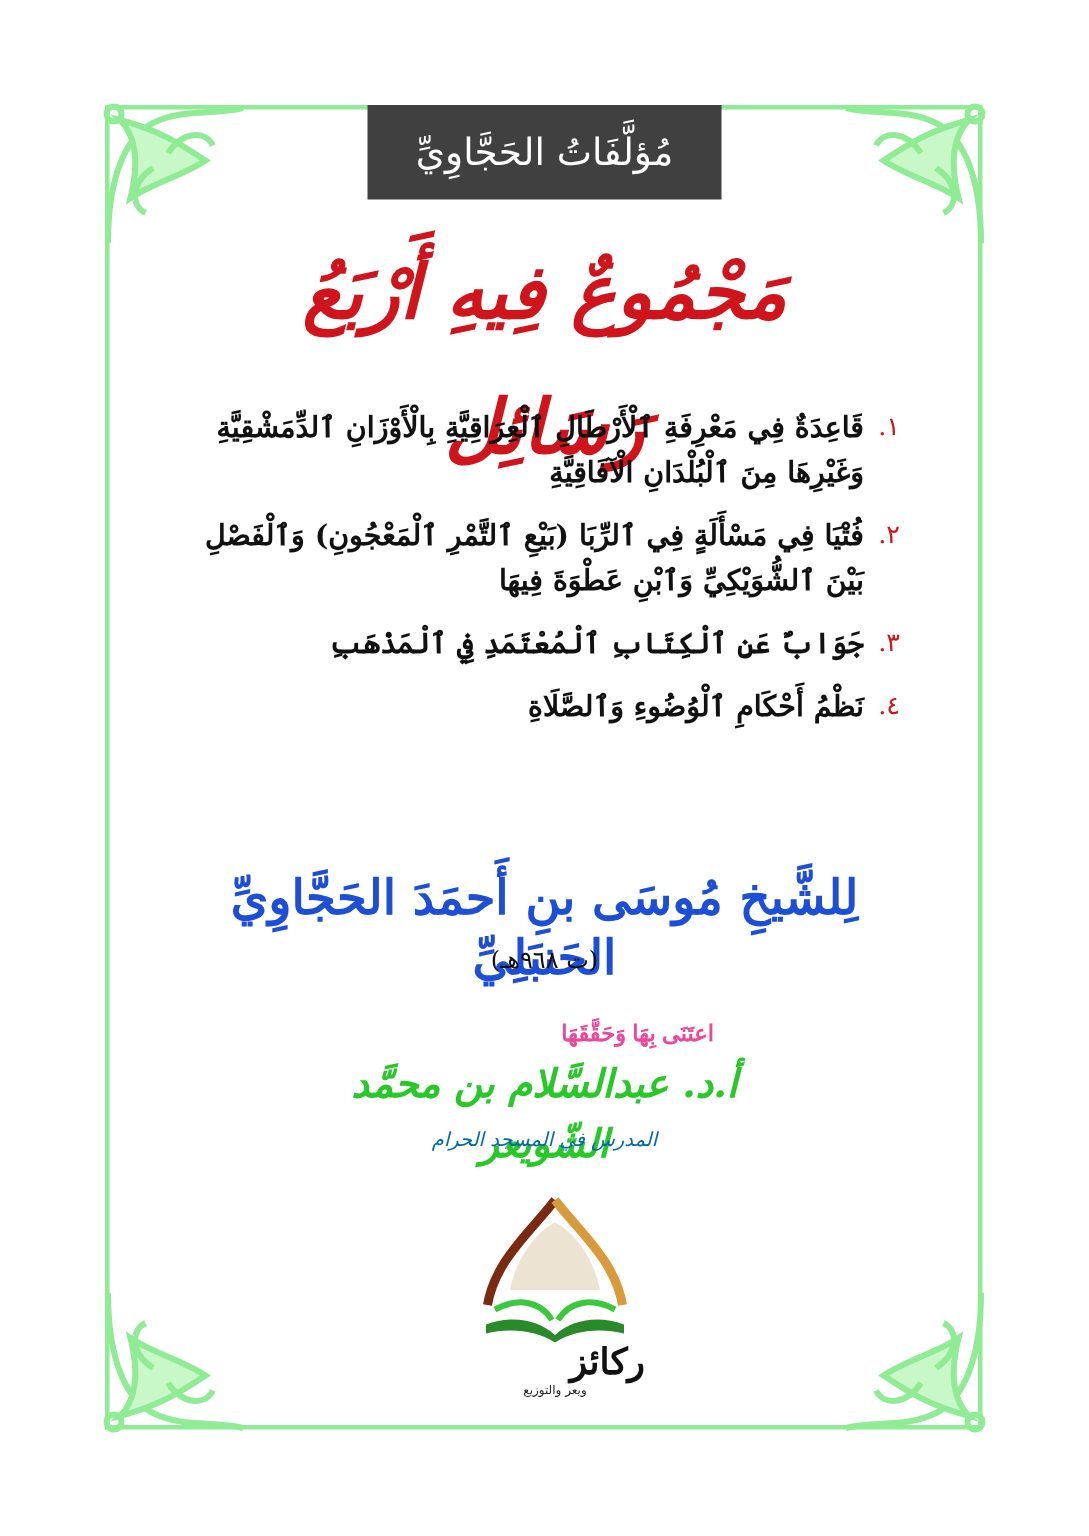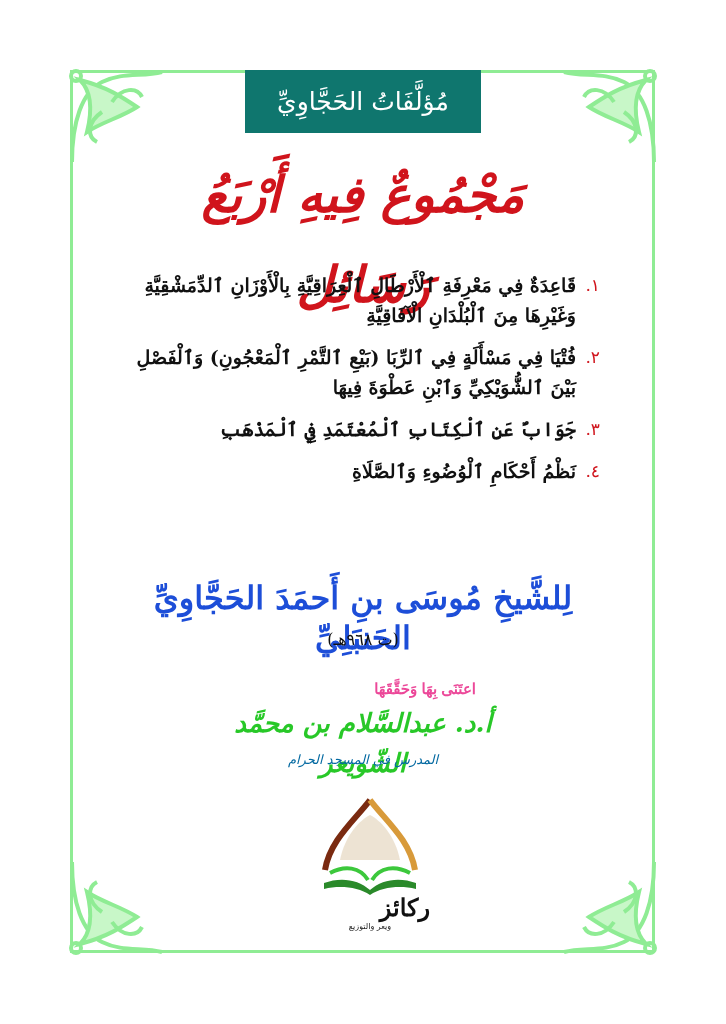--- a/index.html
+++ b/index.html
@@ -3,21 +3,21 @@
 <meta charset="utf-8">
 <style>
   html, body { margin: 0; padding: 0; background: #ffffff; }
   body { width: 726px; height: 1024px; position: relative; overflow: hidden; font-family: "DejaVu Sans", sans-serif; }
   .frame { position: absolute; left: 70px; top: 70px; width: 585px; height: 883px; border: 3px solid #8fec94; box-sizing: border-box; }
   .corner { position: absolute; width: 110px; height: 110px; }
   .corner.tl { left: 62px; top: 62px; }
   .corner.tr { left: 554px; top: 62px; transform: scaleX(-1); }
   .corner.bl { left: 62px; top: 852px; transform: scaleY(-1); }
   .corner.br { left: 554px; top: 852px; transform: scale(-1,-1); }
-  .series-box { position: absolute; left: 245px; top: 70px; width: 236px; height: 63px; background: #0f766e; display: flex; align-items: center; justify-content: center; }
+  .series-box { position: absolute; left: 245px; top: 70px; width: 236px; height: 63px; background: #404040; display: flex; align-items: center; justify-content: center; }
   .series-box span { color: #ffffff; font-family: "DejaVu Serif", serif; font-size: 25px; direction: rtl; }
   .main-title { position: absolute; left: 150px; top: 150px; width: 426px; text-align: center; direction: rtl; color: #d0141c; font-family: "DejaVu Serif", serif; font-size: 50px; font-style: italic; font-weight: bold; line-height: 90px; }
   .items { position: absolute; left: 120px; top: 270px; width: 480px; direction: rtl; font-family: "DejaVu Serif", serif; color: #111; }
   .item { display: flex; flex-direction: row; align-items: flex-start; margin-bottom: 12px; }
   .item .num { color: #d0141c; font-size: 17px; margin-left: 8px; min-width: 16px; line-height: 30px; }
   .item .txt { font-size: 19px; line-height: 30px; font-weight: bold; }
   .item.i1 { padding-right: 0; }
   .item.i2 { padding-right: 0; }
   .item.i3, .item.i4 { padding-right: 0; }
   .author { position: absolute; left: 150px; top: 578px; width: 426px; text-align: center; direction: rtl; color: #1d4ed8; font-family: "DejaVu Serif", serif; font-weight: bold; font-size: 32px; line-height: 40px; }

